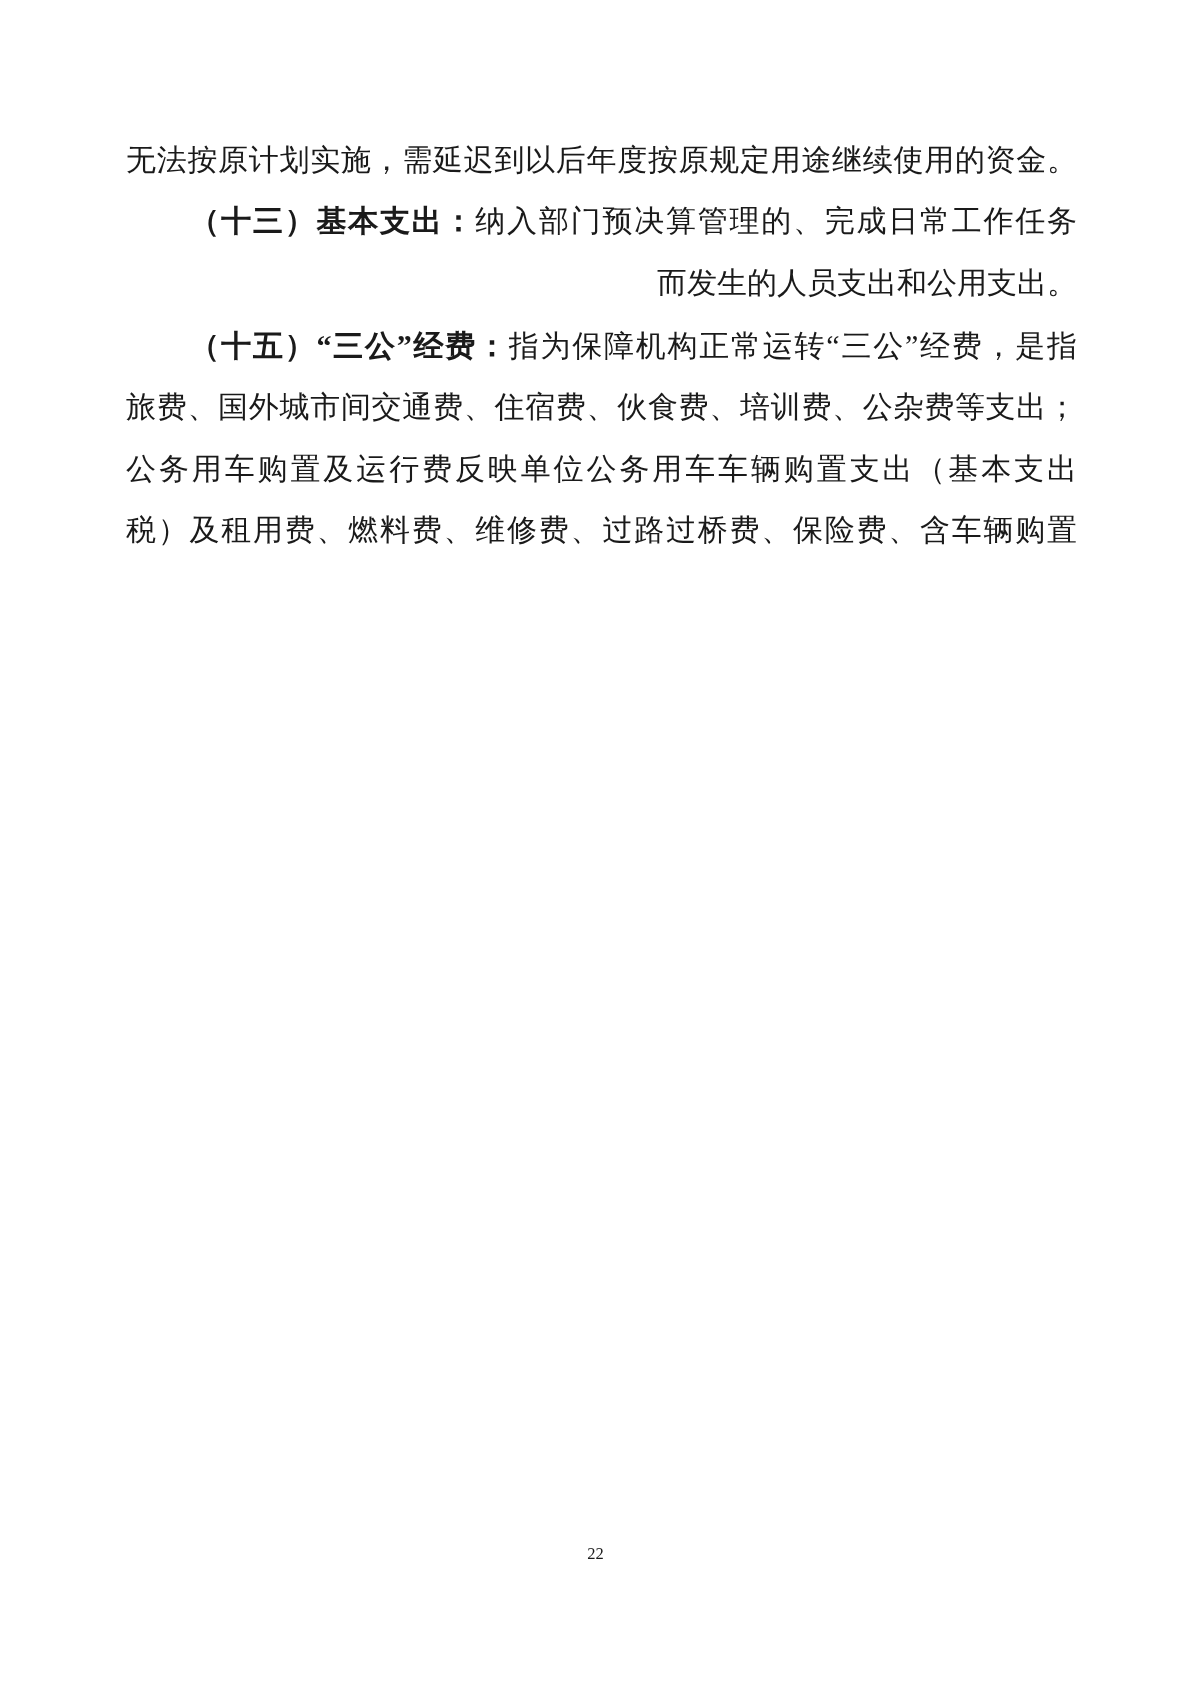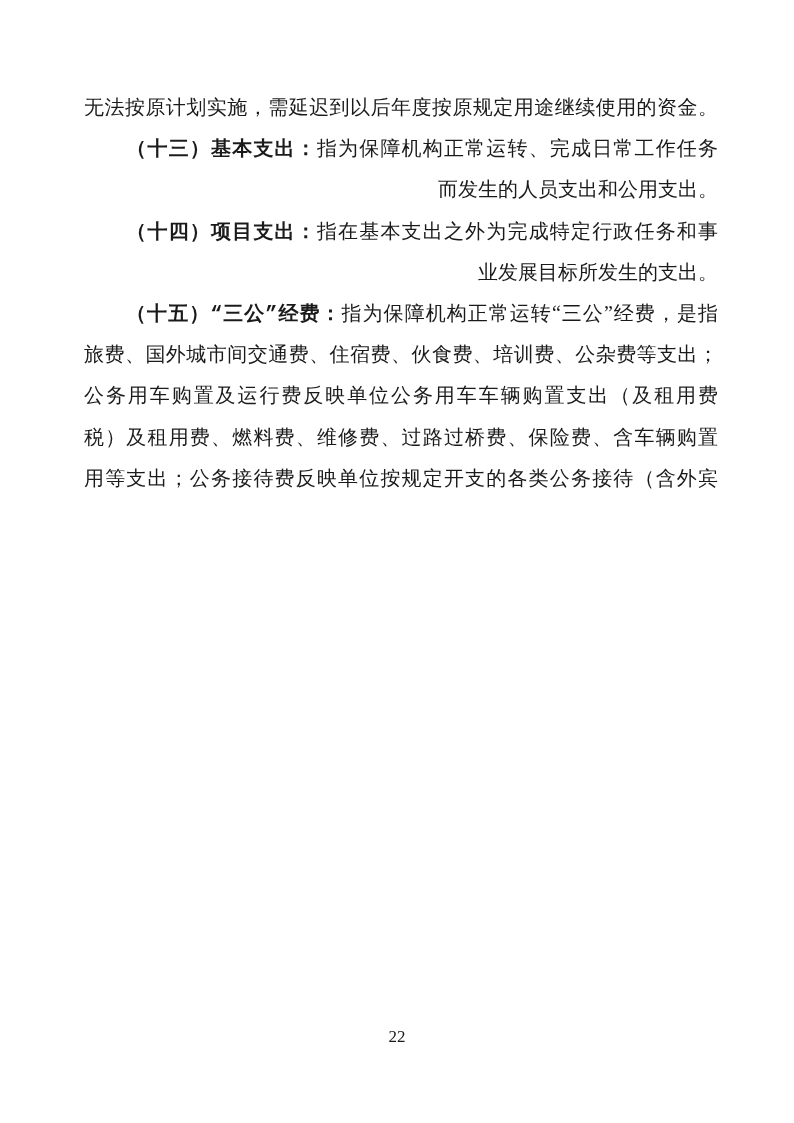--- a/index.html
+++ b/index.html
@@ -26,49 +26,44 @@
     line-height: 41.2px;
     font-size: 20px;
     text-align: right;
     overflow: visible;
   }
   .text-line.fill {
     text-align: justify;
     text-align-last: justify;
   }
   .seg { font-weight: 400; }
-  .seg.bold { font-weight: 700; font-family: Liberation Mono, monospace; }
+  .seg.bold { font-weight: 700; }
   .page-number {
     position: absolute;
     top: 1028px; left: 0;
     width: 100%;
     text-align: center;
-    font-size: 17px;
+    font-size: 11px;
     line-height: 17px;
     color: #1a1a1a;
   }
 </style>
 </head>
 <body>
 
 <div class="page">
   <div class="doc-body" id="doc-body">
       <div class="paragraph">
         <div class="text-line fill"><span class="seg">无法按原计划实施，需延迟到以后年度按原规定用途继续使用的资金。</span></div>
       </div>
       <div class="paragraph">
-        <div class="text-line fill"><span class="seg bold">　　（十三）基本支出：</span><span class="seg">指为保障机构正常运转、完成日常工作任务</span></div>
+        <div class="text-line fill"><span class="seg bold">　　（十三）基本支出：</span><span class="seg">纳入部门预决算管理的、完成日常工作任务</span></div>
         <div class="text-line"><span class="seg">而发生的人员支出和公用支出。</span></div>
-      </div>
-      <div class="paragraph">
-        <div class="text-line fill"><span class="seg bold">　　（十四）项目支出：</span><span class="seg">指在基本支出之外为完成特定行政任务和事</span></div>
-        <div class="text-line"><span class="seg">业发展目标所发生的支出。</span></div>
       </div>
       <div class="paragraph">
         <div class="text-line fill"><span class="seg bold">　　（十五）“三公”经费：</span><span class="seg">指为保障机构正常运转“三公”经费，是指</span></div>
         <div class="text-line fill"><span class="seg">旅费、国外城市间交通费、住宿费、伙食费、培训费、公杂费等支出；</span></div>
-        <div class="text-line fill"><span class="seg">公务用车购置及运行费反映单位公务用车车辆购置支出（及租用费</span></div>
+        <div class="text-line fill"><span class="seg">公务用车购置及运行费反映单位公务用车车辆购置支出（基本支出</span></div>
         <div class="text-line fill"><span class="seg">税）及租用费、燃料费、维修费、过路过桥费、保险费、含车辆购置</span></div>
-        <div class="text-line fill"><span class="seg">用等支出；公务接待费反映单位按规定开支的各类公务接待（含外宾</span></div>
       </div>
     </div>
   <div class="page-number">22</div>
 </div>
 
 </body></html>

